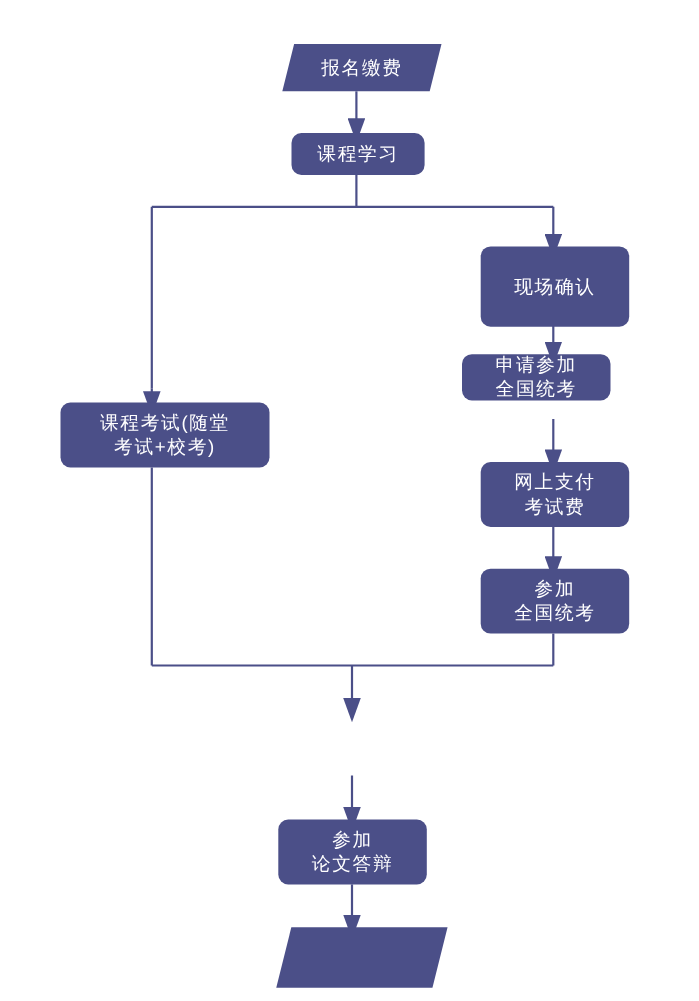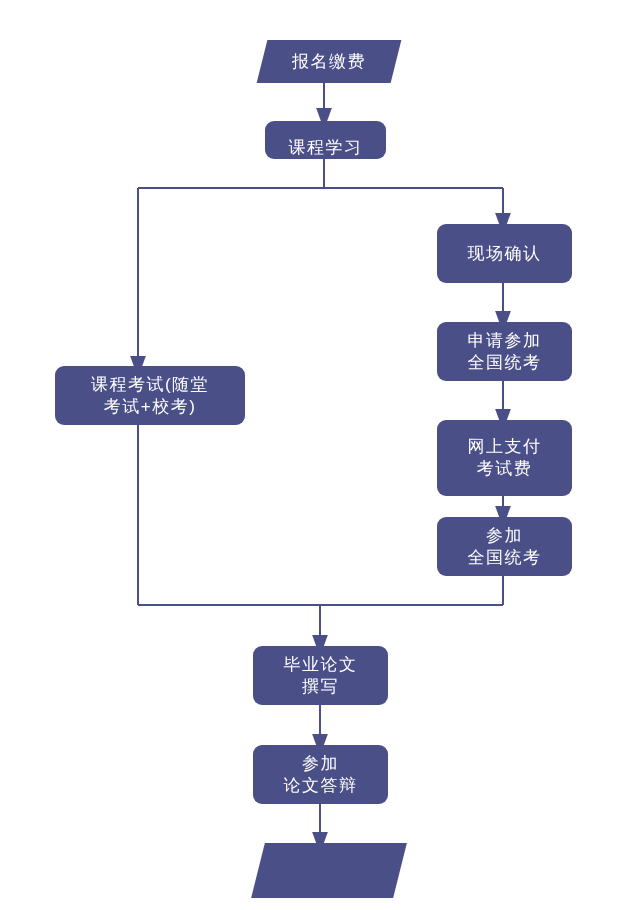--- a/index.html
+++ b/index.html
@@ -133,52 +133,48 @@
     <g>
       <line x1="320" y1="804" x2="320" y2="834" stroke="#4b4f88" stroke-width="2" marker-end="url(#arrowhead)"></line>
     </g>
   </svg>
 
   <div class="node terminator" style="left:262px; top:40px; width:134px; height:43px;">
     <span class="skew-bg"></span>
     <span class="label">报名缴费</span>
   </div>
 
-  <div class="node process" style="left:265px; top:121px; width:121px; height:38px;align-items:flex-end;">
+  <div class="node process" style="left:265px; top:121px; width:121px; height:38px;">
     <span class="label">课程学习</span>
   </div>
 
-  <div class="node process" style="left:437px; top:224px; width:135px; height:59px;">
+  <div class="node process" style="left:437px; top:224px; width:135px; height:73px;">
     <span class="label">现场确认</span>
   </div>
 
-  <div class="node process" style="left:437px; top:322px; width:135px; height:59px;">
+  <div class="node process" style="left:420px; top:322px; width:135px; height:42px;">
     <span class="label">申请参加
 全国统考</span>
   </div>
 
-  <div class="node process" style="left:437px; top:420px; width:135px; height:76px;">
+  <div class="node process" style="left:437px; top:420px; width:135px; height:59px;">
     <span class="label">网上支付
 考试费</span>
   </div>
 
   <div class="node process" style="left:437px; top:517px; width:135px; height:59px;">
     <span class="label">参加
 全国统考</span>
   </div>
 
   <div class="node process" style="left:55px; top:366px; width:190px; height:59px;">
     <span class="label">课程考试(随堂
 考试+校考)</span>
   </div>
 
-  <div class="node process" style="left:253px; top:646px; width:135px; height:59px;">
-    <span class="label">毕业论文
-撰写</span>
-  </div>
 
   <div class="node process" style="left:253px; top:745px; width:135px; height:59px;">
     <span class="label">参加
 论文答辩</span>
   </div>
 
   <div class="node terminator" style="left:258px; top:843px; width:142px; height:55px;">
     <span class="skew-bg"></span>
   </div>
 

